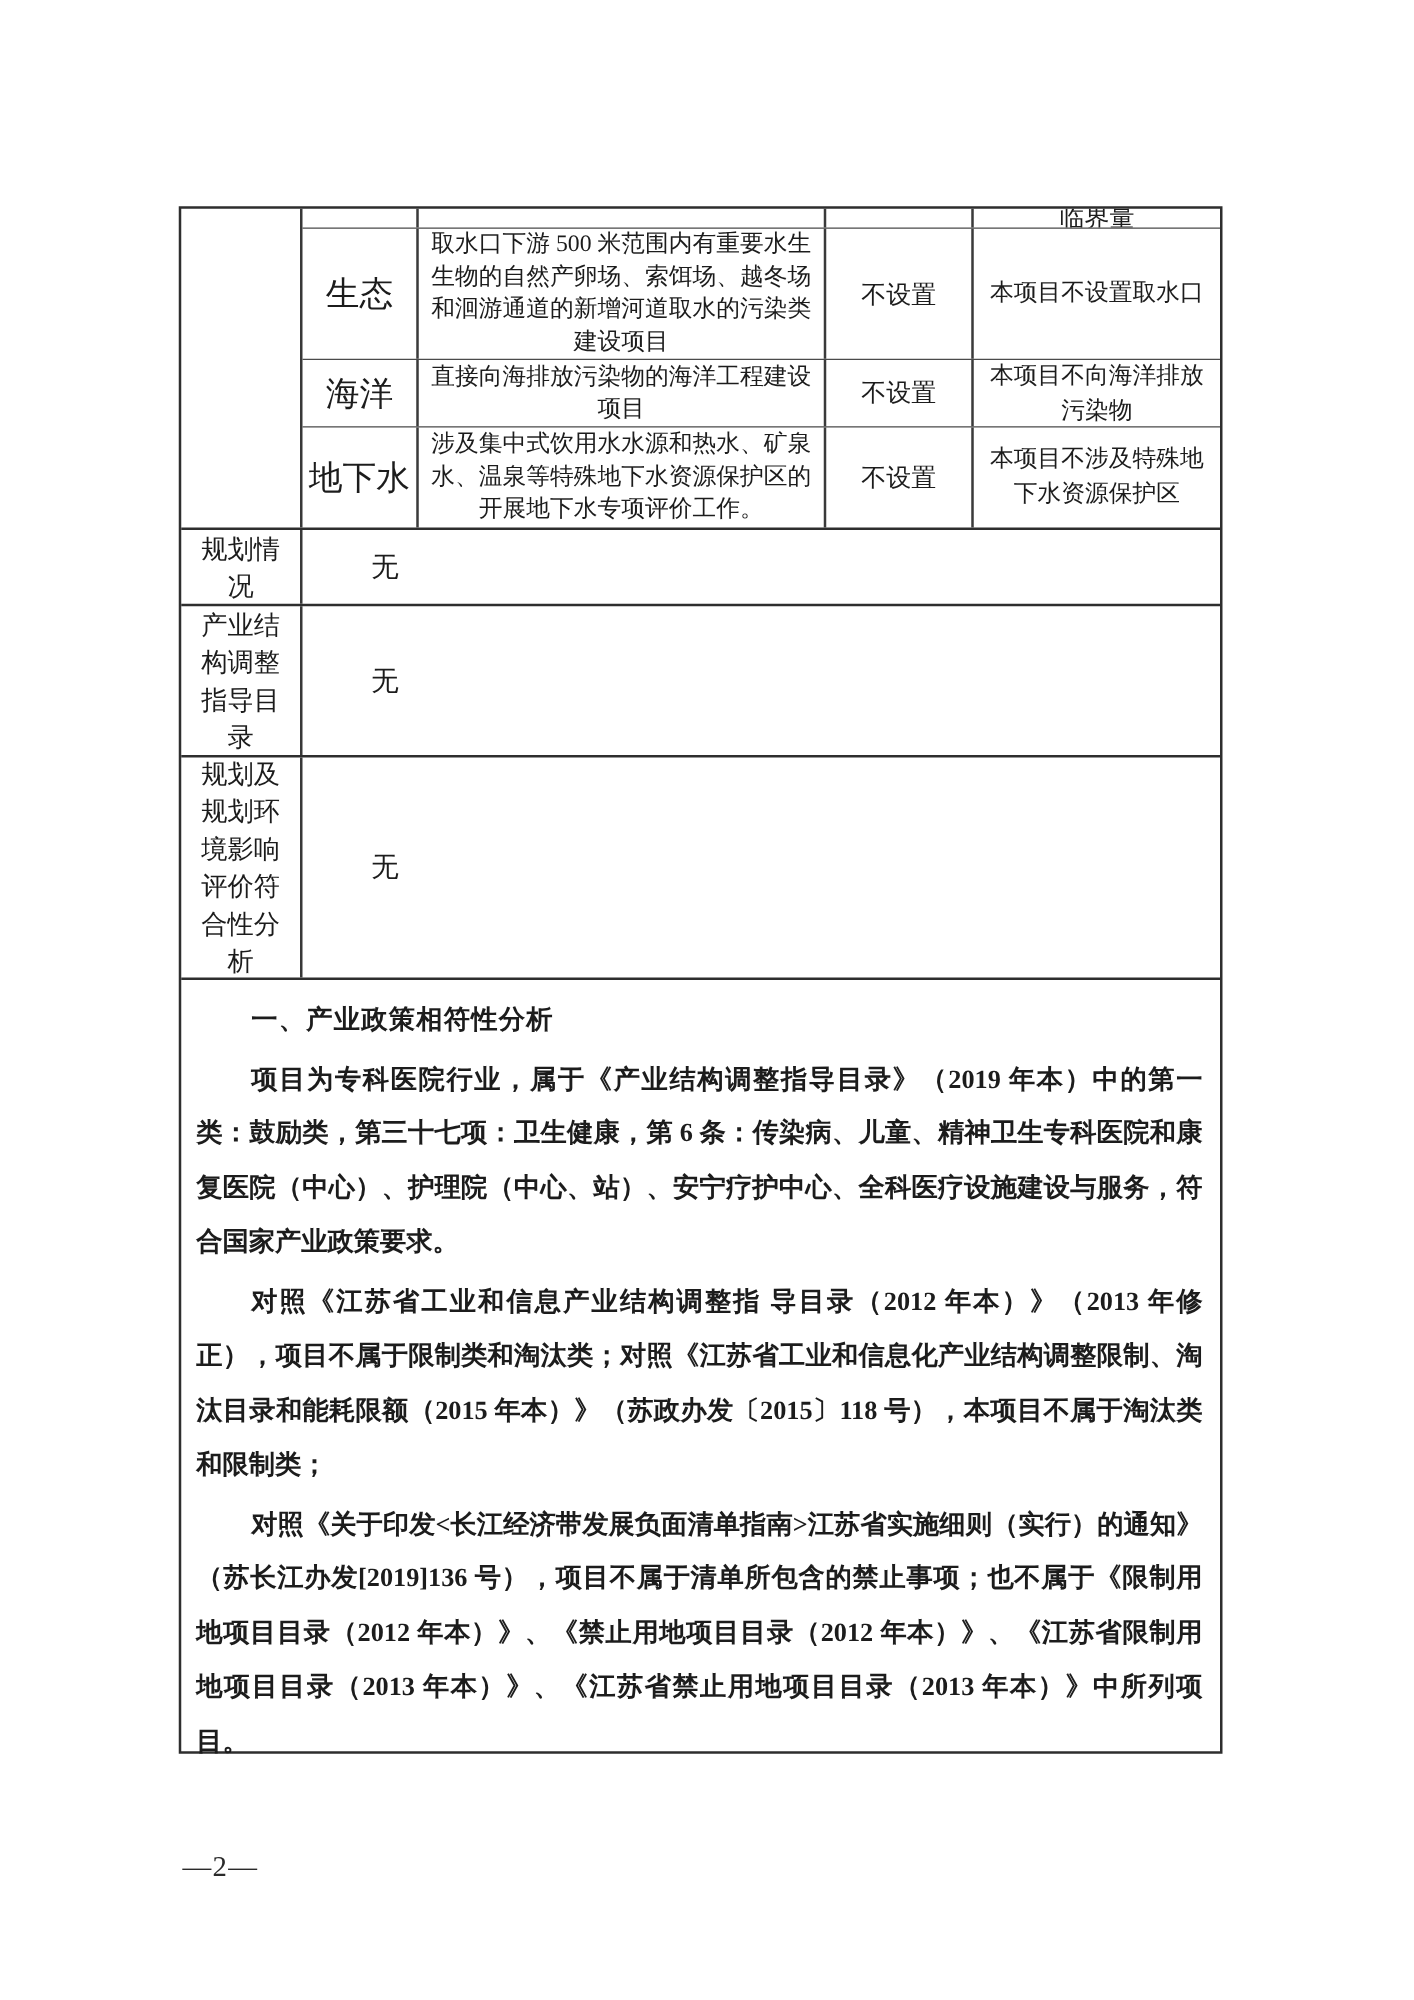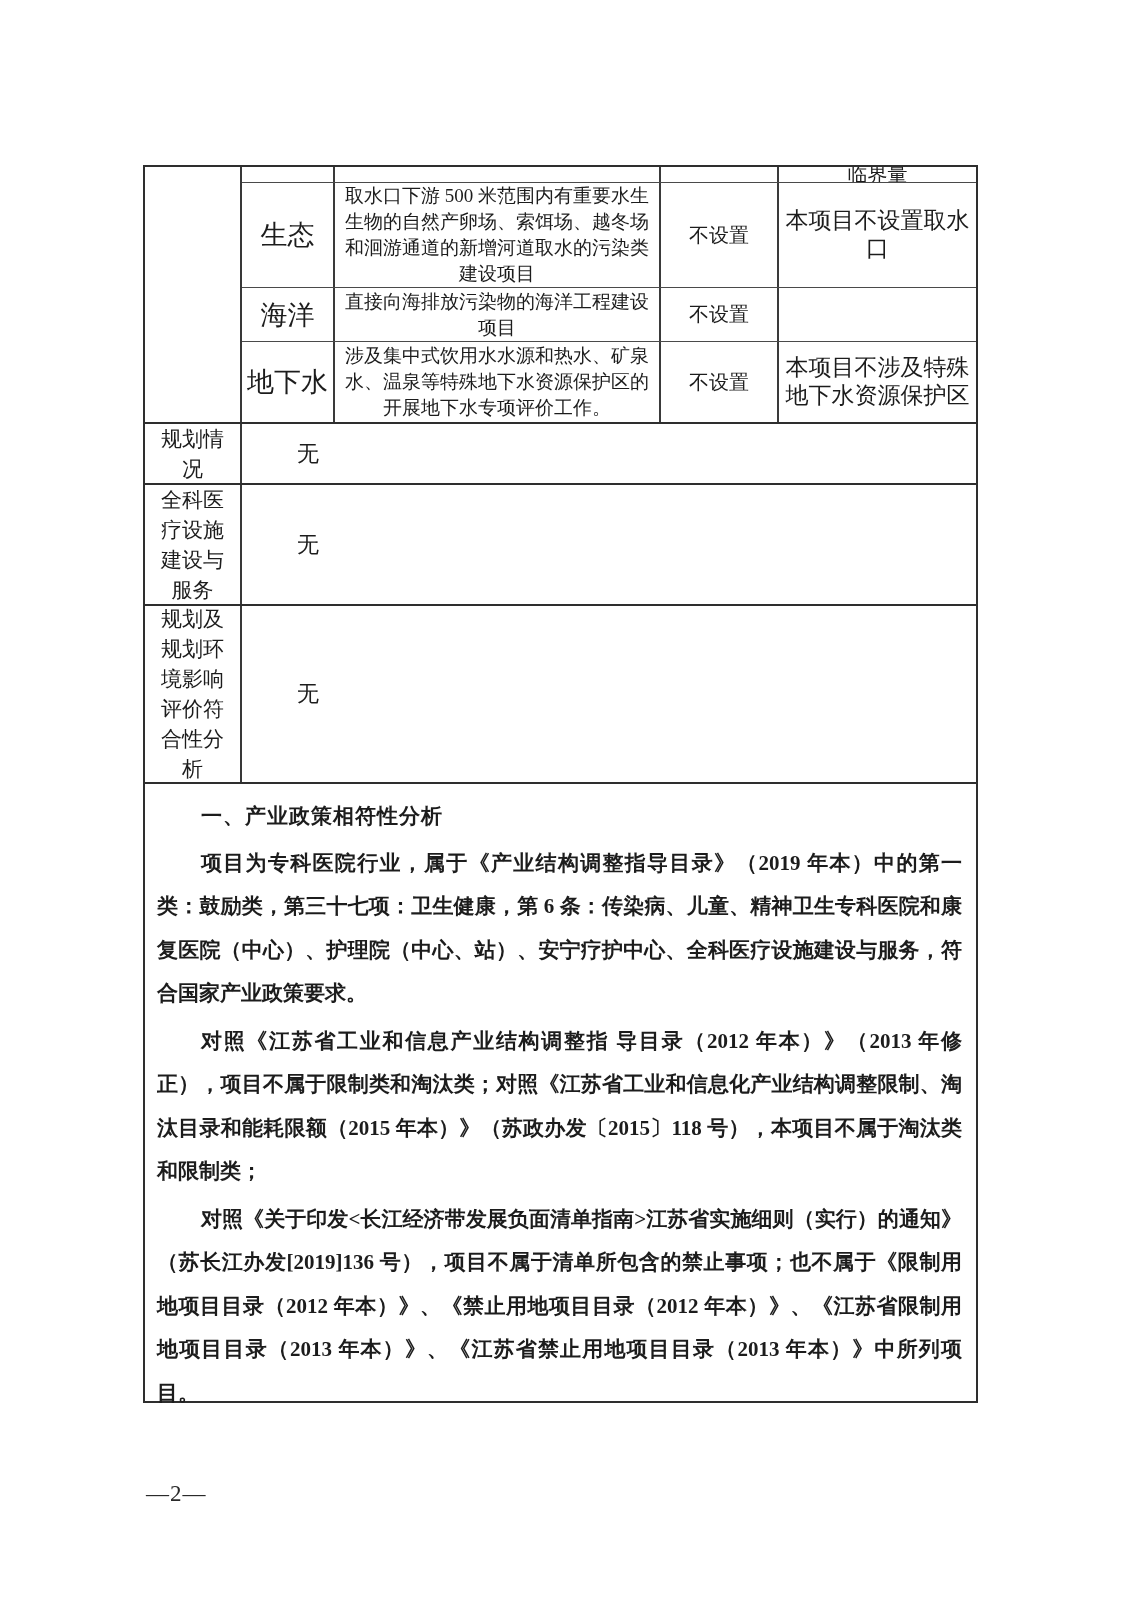--- a/index.html
+++ b/index.html
@@ -42,21 +42,21 @@
   .c3 { width:326px; flex:0 0 326px; border-right:2px solid #3a3a3a; }
   .c4 { width:118px; flex:0 0 118px; border-right:2px solid #3a3a3a; }
   .c5 { flex:1; }
   .c2,.c3,.c4,.c5 {
     display:flex; align-items:center; justify-content:center;
     text-align:center; overflow:hidden;
   }
   .cat-label   { font-size:27px; }
   .description { font-size:19px; line-height:26px; padding:1px 4px; }
   .setting     { font-size:20px; }
-  .remark      { font-size:23px; line-height:28px; padding:1px 4px; }
+  .remark      { font-size:19px; line-height:28px; padding:1px 4px; }
   .carryover-cell { font-size:20px; }
 
   
   .simple-row { display:flex; border-bottom:2px solid #2e2e2e; }
   .simple-row.h61  { height:61px; }
   .simple-row.h121 { height:121px; }
   .simple-row.h178 { height:178px; }
   .simple-content {
     flex:1; display:flex; align-items:center;
     padding-left:55px; font-size:22px;
@@ -108,39 +108,40 @@
           <div class="c2 cat-label">生态</div>
           <div class="c3 description">取水口下游 500 米范围内有重要水生生物的自然产卵场、索饵场、越冬场和洄游通道的新增河道取水的污染类建设项目</div>
           <div class="c4 setting">不设置</div>
           <div class="c5 remark">本项目不设置取水口</div>
         </div>
 
         <div class="subrow ocean">
           <div class="c2 cat-label">海洋</div>
           <div class="c3 description">直接向海排放污染物的海洋工程建设项目</div>
           <div class="c4 setting">不设置</div>
+          <div class="c5 remark">本项目不向海洋排放污染物</div>
         </div>
 
         <div class="subrow groundwater">
           <div class="c2 cat-label">地下水</div>
           <div class="c3 description">涉及集中式饮用水水源和热水、矿泉水、温泉等特殊地下水资源保护区的开展地下水专项评价工作。</div>
           <div class="c4 setting">不设置</div>
           <div class="c5 remark">本项目不涉及特殊地下水资源保护区</div>
         </div>
 
       </div>
     </div>
 
     <div class="simple-row h61">
       <div class="col1">规划情况</div>
       <div class="simple-content">无</div>
     </div>
 
     <div class="simple-row h121">
-      <div class="col1">全科医疗设施建设与服务</div>
+      <div class="col1">产业结构调整指导目录</div>
       <div class="simple-content">无</div>
     </div>
 
     <div class="simple-row h178">
       <div class="col1">规划及规划环境影响评价符合性分析</div>
       <div class="simple-content">无</div>
     </div>
 
     <div class="analysis-row">
       <div class="analysis-content">

